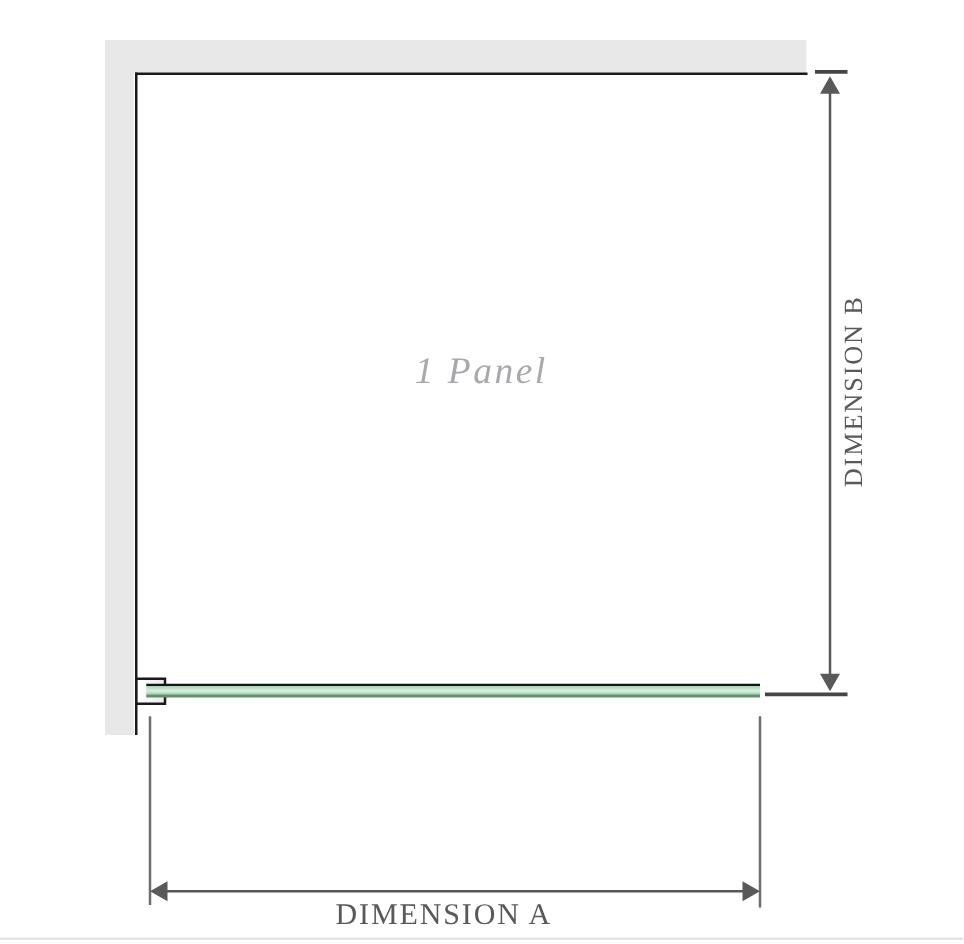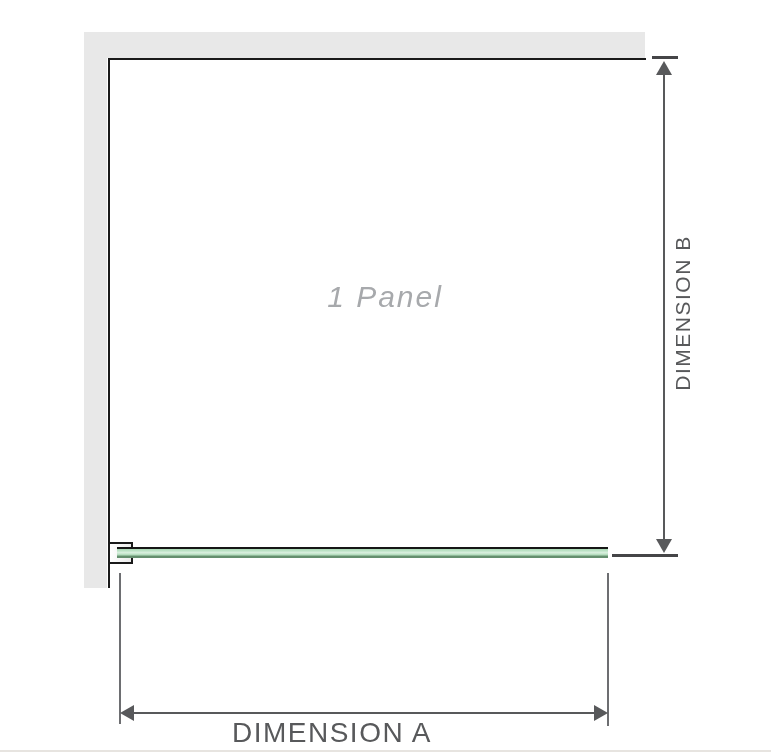--- a/index.html
+++ b/index.html
@@ -7,20 +7,21 @@
     padding: 0;
     background: #ffffff;
     font-family: "Liberation Sans", sans-serif;
   }
   .canvas {
     position: relative;
     width: 771px;
     height: 755px;
     background: #ffffff;
     overflow: hidden;
+    font-family: Liberation Serif, serif;
   }
   .abs { position: absolute; }
 
   
   .wall-top {
     left: 84px; top: 32px; width: 561px; height: 26px;
     background: var(--wall, #e8e8e8);
   }
   .wall-left {
     left: 84px; top: 32px; width: 23px; height: 556px;
@@ -123,23 +124,23 @@
     border-right: 14px solid var(--dimension, #58595b);
   }
   .arrow-right {
     left: 594px; top: 705px;
     width: 0; height: 0;
     border-top: 8px solid transparent;
     border-bottom: 8px solid transparent;
     border-left: 14px solid var(--dimension, #58595b);
   }
   .dima-label {
-    left: 332px; top: 733px;
+    left: 355px; top: 733px;
     transform: translate(-50%, -50%);
-    font-size: 28px;
+    font-size: 24px;
     letter-spacing: 1.5px;
     color: var(--dimension, #58595b);
     white-space: nowrap;
   }
 
   
   .bottom-divider {
     left: 0; top: 750px; width: 771px; height: 2px;
     background: var(--baseline, #e7e4e0);
   }

